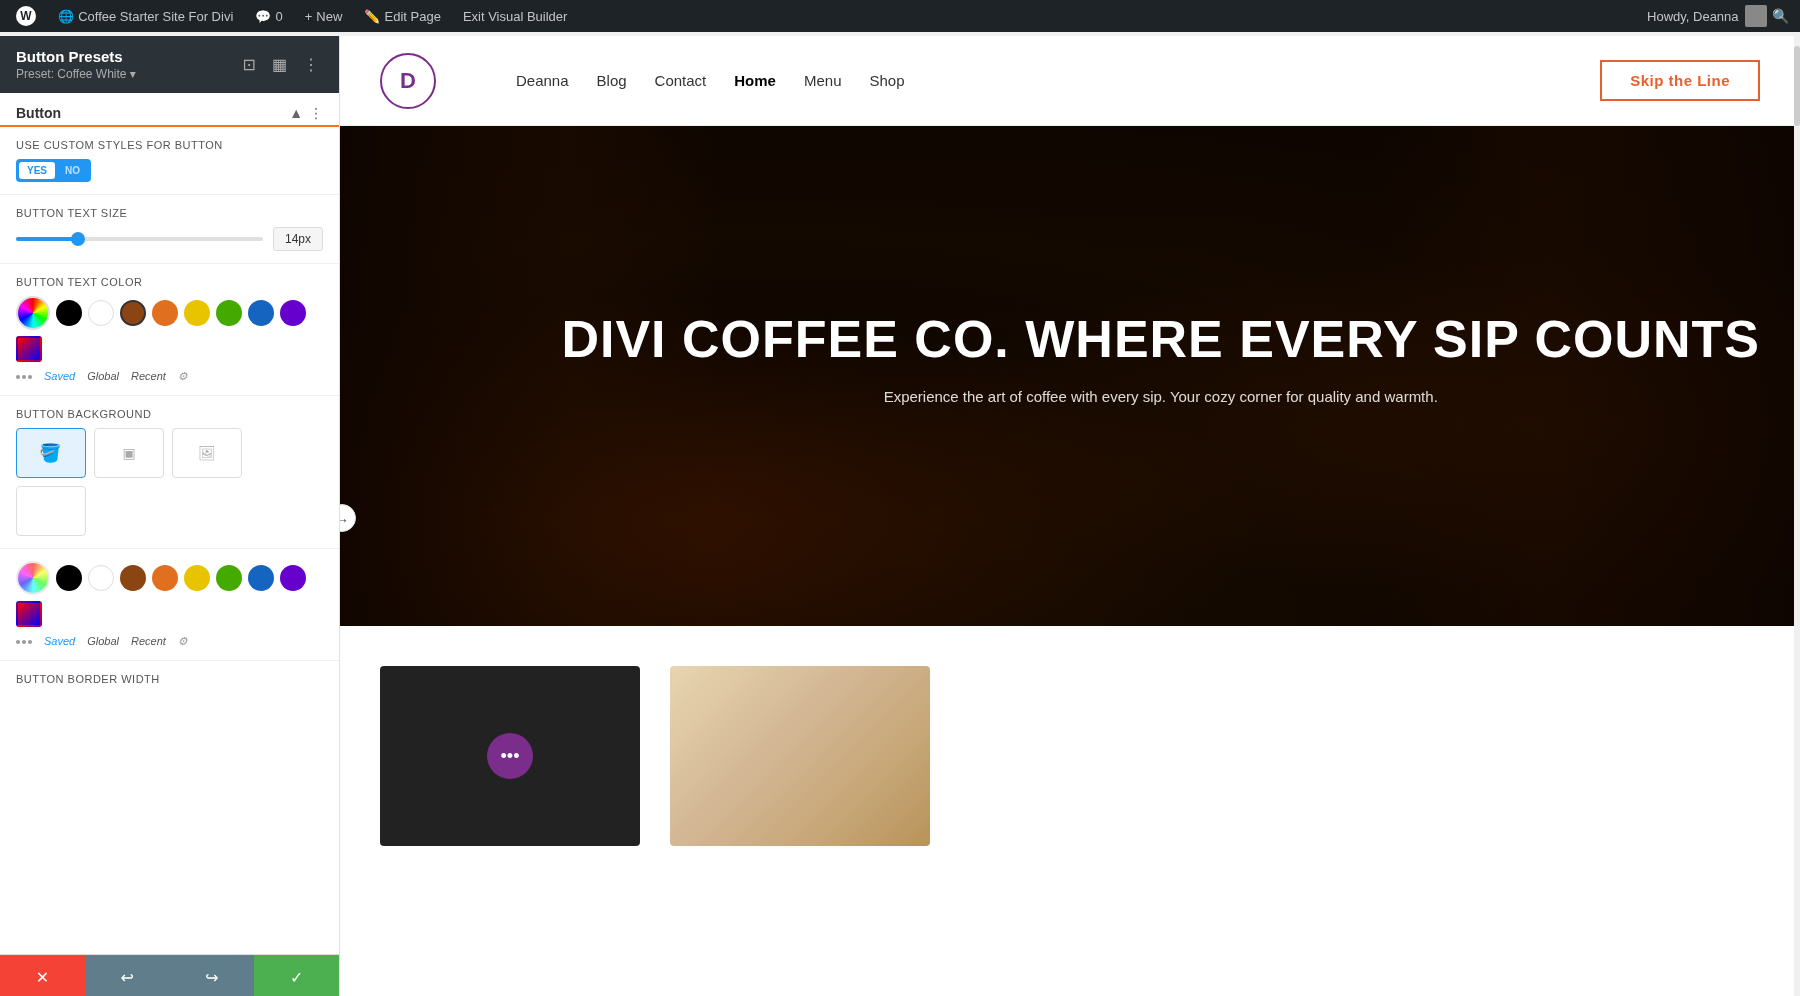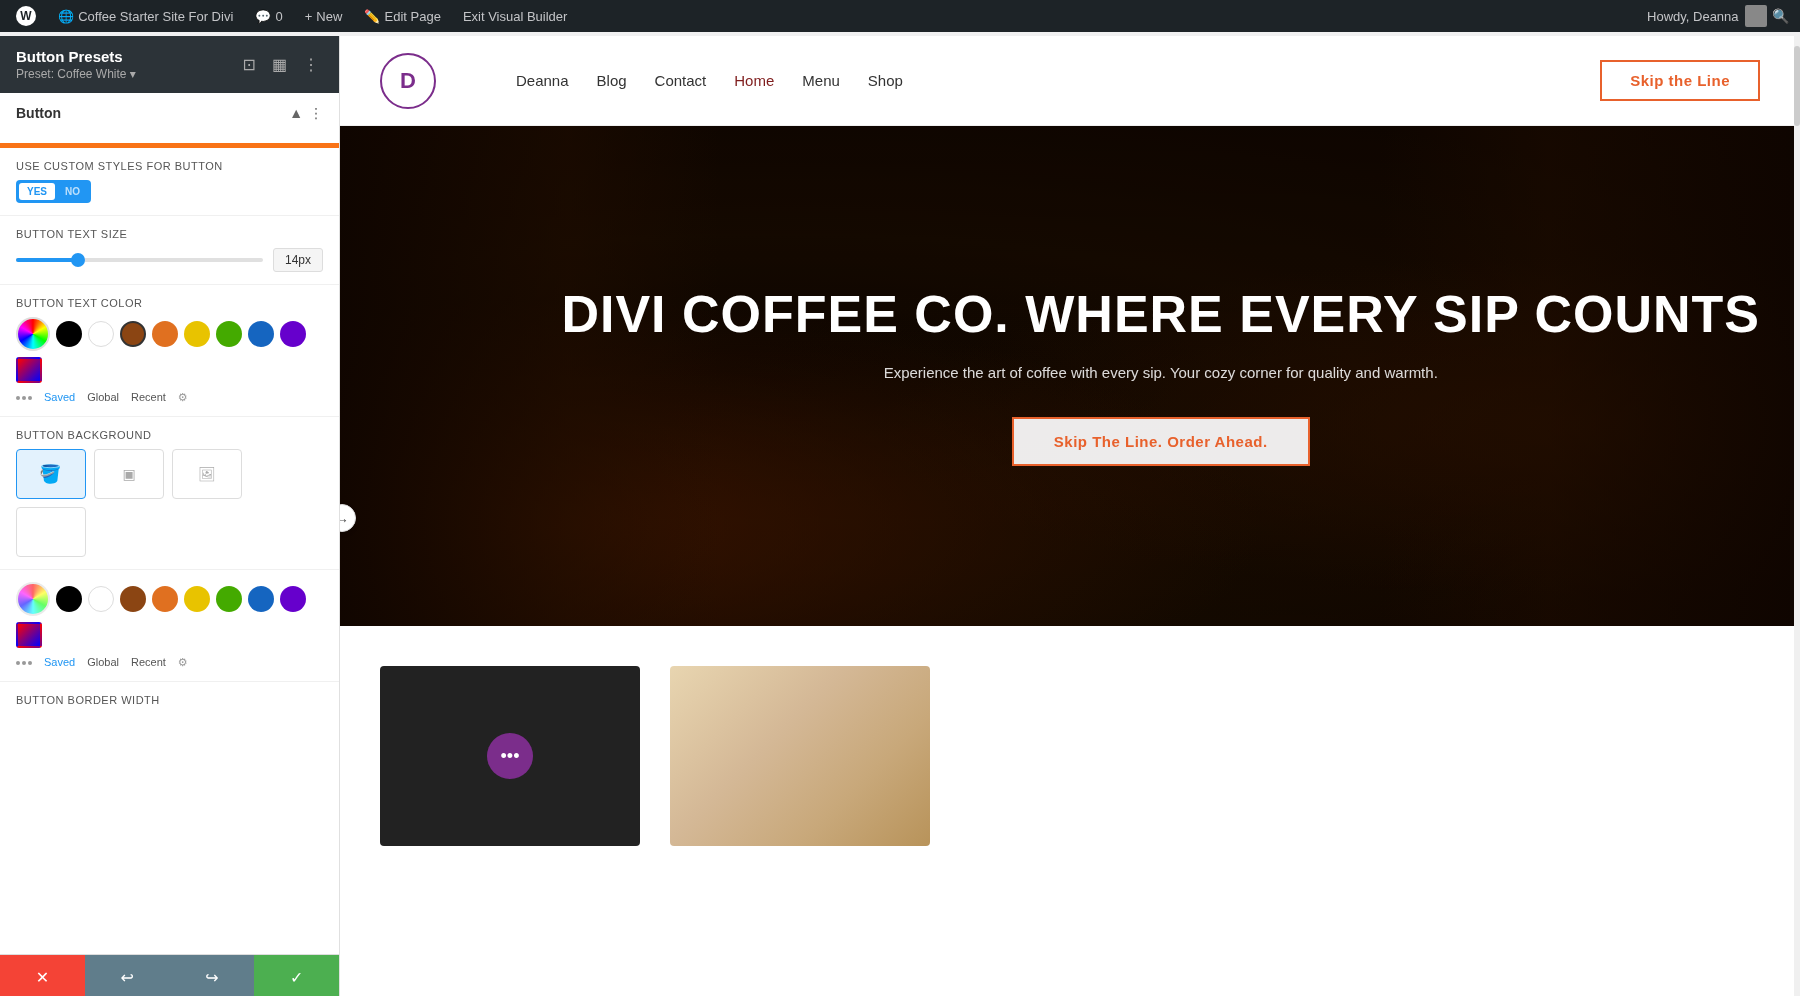--- a/index.html
+++ b/index.html
@@ -131,22 +131,22 @@
       flex: 1;
       overflow-y: auto;
       padding: 0;
     }
 
     
     .section-header {
       display: flex;
       align-items: center;
       justify-content: space-between;
-      padding: 12px 16px 22px;
-      border-bottom: 5px solid #f97316;
+      padding: 12px 16px 4px;
+      border-bottom: 2px solid #f97316;
     }
     .section-title {
       font-size: 14px;
       font-weight: 600;
       color: #333;
     }
     .section-icons {
       display: flex;
       gap: 6px;
       align-items: center;
@@ -257,20 +257,21 @@
       cursor: pointer;
       border: 2px solid #ddd;
       display: flex; align-items: center; justify-content: center;
     }
 
     .color-tags {
       display: flex;
       gap: 12px;
       margin-top: 8px;
       font-size: 11px;
+      font-style: italic;
     }
     .color-tag-saved { color: #2196F3; cursor: pointer; }
     .color-tag-global { color: #555; cursor: pointer; }
     .color-tag-recent { color: #555; cursor: pointer; }
     .color-tag-gear { color: #999; cursor: pointer; }
     .color-dots {
       display: flex; gap: 2px; align-items: center;
     }
     .color-dot { width: 4px; height: 4px; background: #999; border-radius: 50%; }
 
@@ -386,21 +387,21 @@
       gap: 28px;
       align-items: center;
       flex: 1;
     }
     .nav-link {
       font-size: 15px;
       color: #333;
       cursor: pointer;
       text-decoration: none;
     }
-    .nav-link.active { color: #7f1d1d; font-weight: 400; }
+    .nav-link.active { color: #000000; font-weight: 700; }
     .nav-cta {
       border: 2px solid #e8612c;
       color: #e8612c;
       padding: 10px 28px;
       font-size: 15px;
       font-weight: 600;
       cursor: pointer;
       background: transparent;
       letter-spacing: 0.5px;
     }
@@ -738,21 +739,20 @@
       <button class="nav-cta">Skip the Line</button>
     </div>
 
     <div class="hero-section">
       <div class="hero-bg-overlay"></div>
       <div class="hero-coffee-left"></div>
       <div class="hero-coffee-right"></div>
       <div class="hero-content">
         <div class="hero-title">DIVI COFFEE CO. WHERE EVERY SIP COUNTS</div>
         <div class="hero-subtitle">Experience the art of coffee with every sip. Your cozy corner for quality and warmth.</div>
-        <button class="hero-btn">Skip The Line. Order Ahead.</button>
       </div>
     </div>
 
     <div class="below-hero">
       <div class="below-img-1">
         <div class="purple-dot-btn">
           <span>•••</span>
         </div>
       </div>
       <div class="below-img-2">

